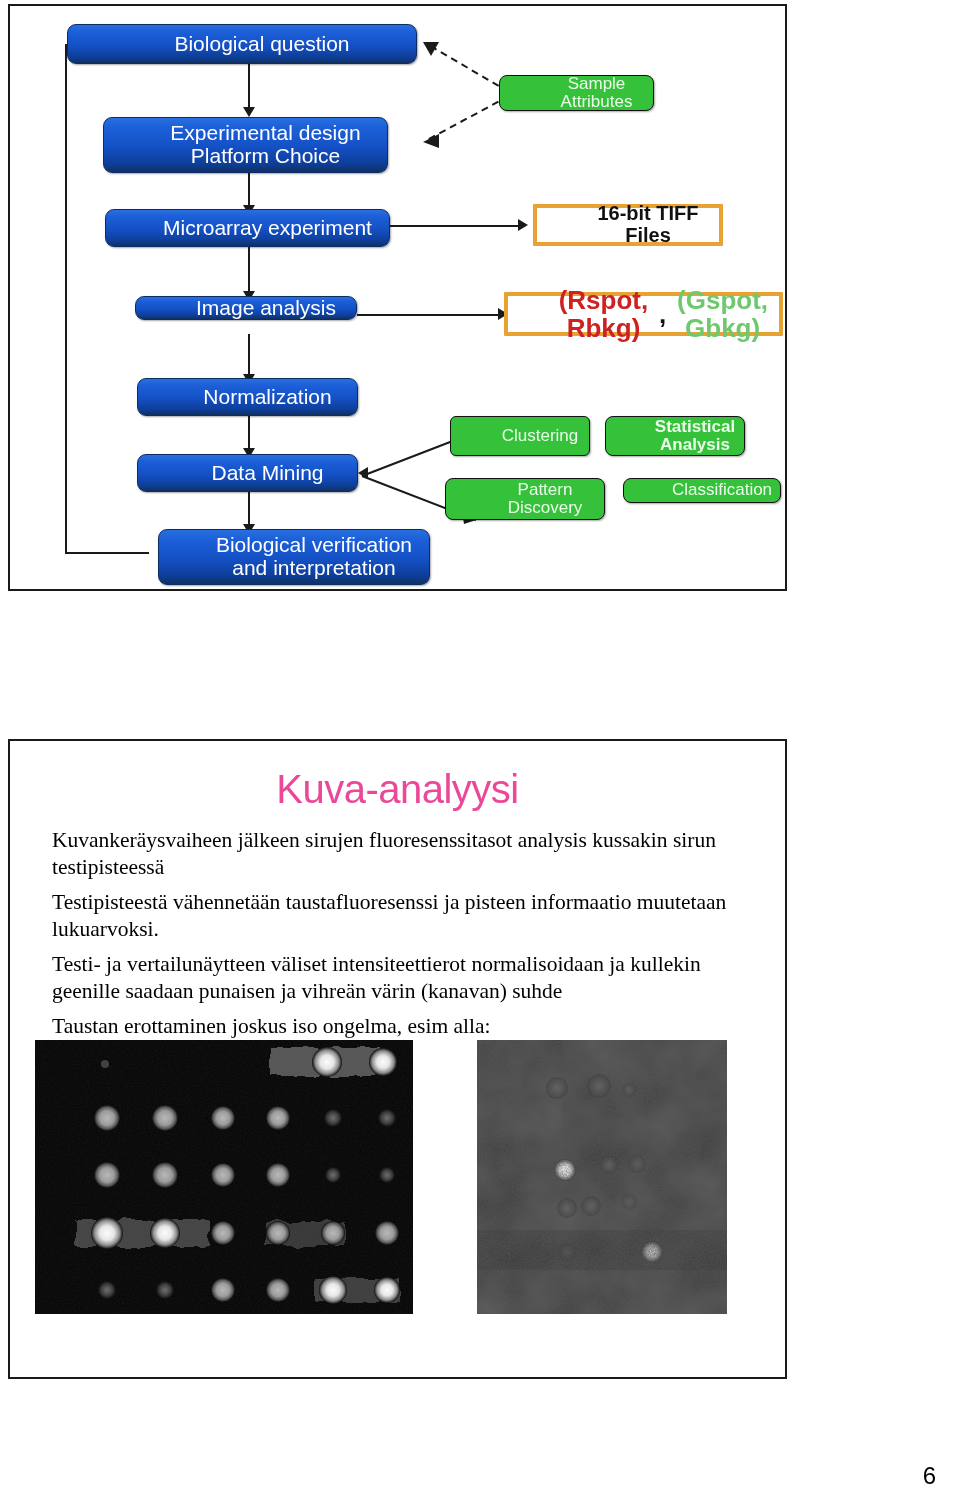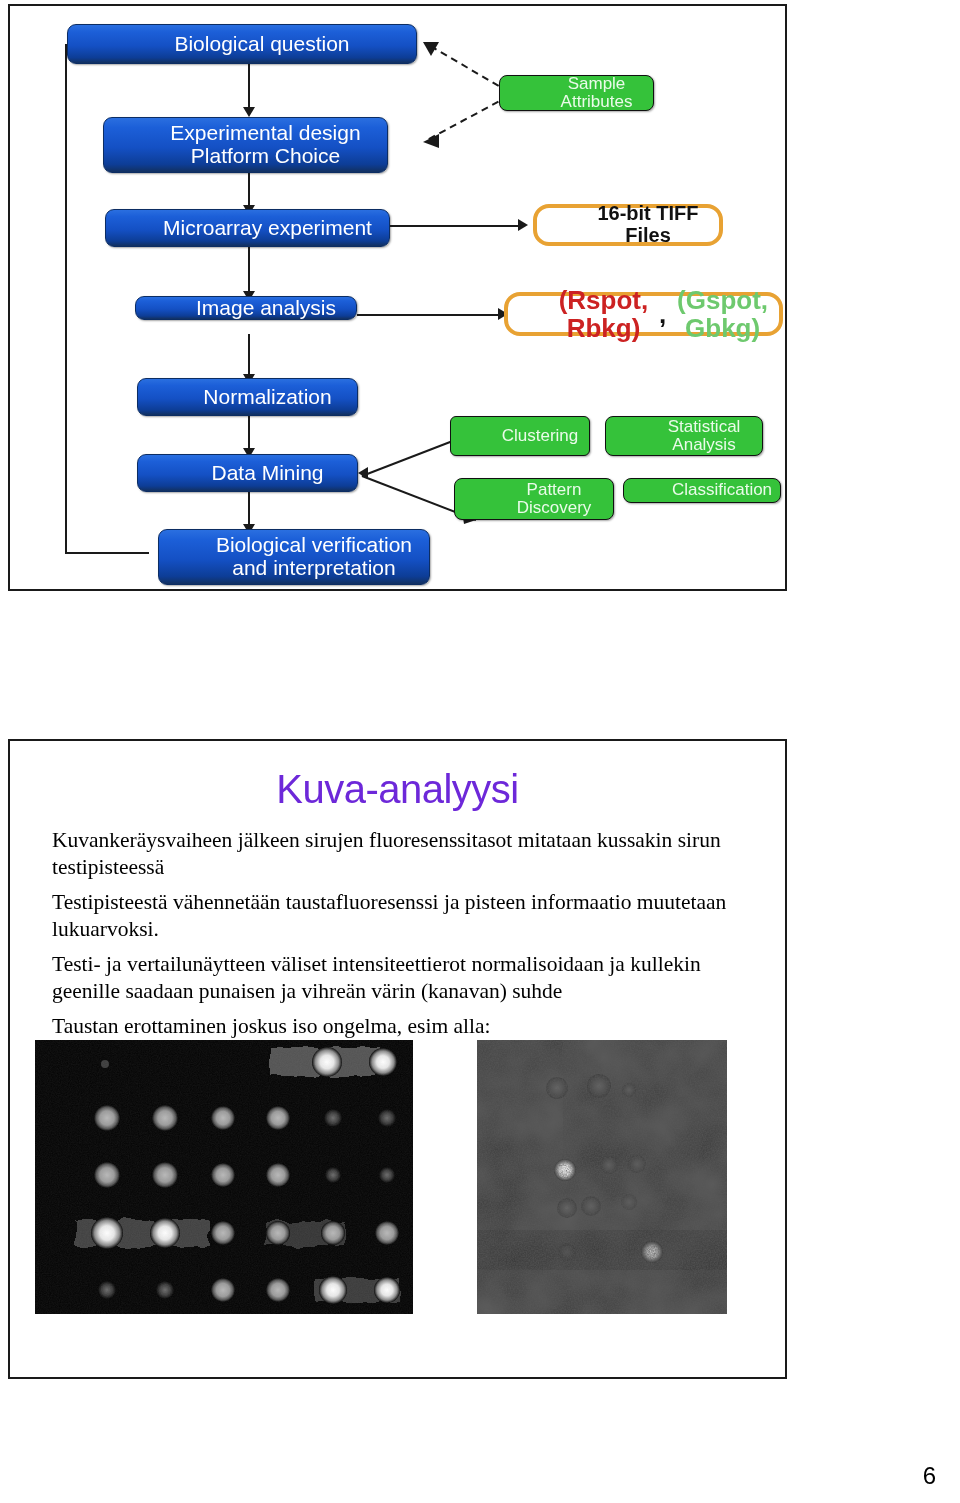--- a/index.html
+++ b/index.html
@@ -62,21 +62,21 @@
     border: 1px solid #111111;
     border-radius: 8px;
     color: #eafbe9;
     font-size: 17px;
     box-shadow: 1px 1px 2px rgba(0,0,0,0.35);
   }
 
   .node.orange {
     background: #ffffff;
     border: 4px solid #e8a233;
-    border-radius: 16px;
+    border-radius: 1px;
     color: #111111;
     font-size: 20px;
     font-weight: bold;
   }
 
   .node.orange .red  { color: #cc2222; }
   .node.orange .grn  { color: #6ec96e; }
   .node.orange .blk  { color: #111111; }
 
   
@@ -110,21 +110,21 @@
   .diagline { position: absolute; overflow: visible; }
 
   
   #kuva-title {
     position: absolute;
     left: 0; right: 0;
     top: 26px;
     text-align: center;
     font-family: "Liberation Sans", sans-serif;
     font-size: 40px;
-    color: #6d28d9;
+    color: #ec4899;
     letter-spacing: -0.5px;
   }
   .para {
     position: absolute;
     font-family: "Liberation Serif", serif;
     font-size: 21.5px;
     color: #000000;
     line-height: 1.26;
     left: 42px;
     width: 690px;
@@ -238,31 +238,31 @@
   <div class="node green" id="n-sample-attributes" style="left:489px; top:69px; width:155px; height:36px;">Sample Attributes</div>
 
   <div class="node orange" id="n-tiff-files" style="left:523px; top:198px; width:190px; height:42px;">16-bit TIFF Files</div>
 
   <div class="node orange" id="n-spot-values" style="left:494px; top:286px; width:279px; height:44px; font-size:26px;">
     <span class="red">(Rspot, Rbkg)</span><span class="blk">,</span><span class="grn"> (Gspot, Gbkg)</span>
   </div>
 
   <div class="node green" id="n-clustering" style="left:440px; top:410px; width:140px; height:40px;border-radius:6px;">Clustering</div>
 
-  <div class="node green" id="n-statistical-analysis" style="left:595px; top:410px; width:158px; height:40px;">Statistical Analysis</div>
-
-  <div class="node green" id="n-pattern-discovery" style="left:444px; top:472px; width:160px; height:42px;">Pattern Discovery</div>
+  <div class="node green" id="n-statistical-analysis" style="left:595px; top:410px; width:140px; height:40px;font-weight:bold;">Statistical Analysis</div>
+
+  <div class="node green" id="n-pattern-discovery" style="left:435px; top:472px; width:160px; height:42px;">Pattern Discovery</div>
 
   <div class="node green" id="n-classification" style="left:613px; top:472px; width:158px; height:25px;">Classification</div>
 
 </div>
 
 <div class="slide" id="slide-text">
   <div id="kuva-title">Kuva-analyysi</div>
-  <div class="para" id="para1">Kuvankeräysvaiheen jälkeen sirujen fluoresenssitasot mitataan kussakin sirun testipisteessä</div>
+  <div class="para" id="para1">Kuvankeräysvaiheen jälkeen sirujen fluoresenssitasot analysis kussakin sirun testipisteessä</div>
   <div class="para" id="para2">Testipisteestä vähennetään taustafluoresenssi ja pisteen informaatio muutetaan lukuarvoksi.</div>
   <div class="para" id="para3">Testi- ja vertailunäytteen väliset intensiteettierot normalisoidaan ja kullekin geenille saadaan punaisen ja vihreän värin (kanavan) suhde</div>
   <div class="para" id="para4">Taustan erottaminen joskus iso ongelma, esim alla:</div>
 </div>
 
 <div class="array-img" id="array-left">
   <svg width="378" height="274" viewBox="0 0 378 274">
     <defs>
       <radialGradient id="spotBright">
         <stop offset="0%" stop-color="#ffffff"></stop>

